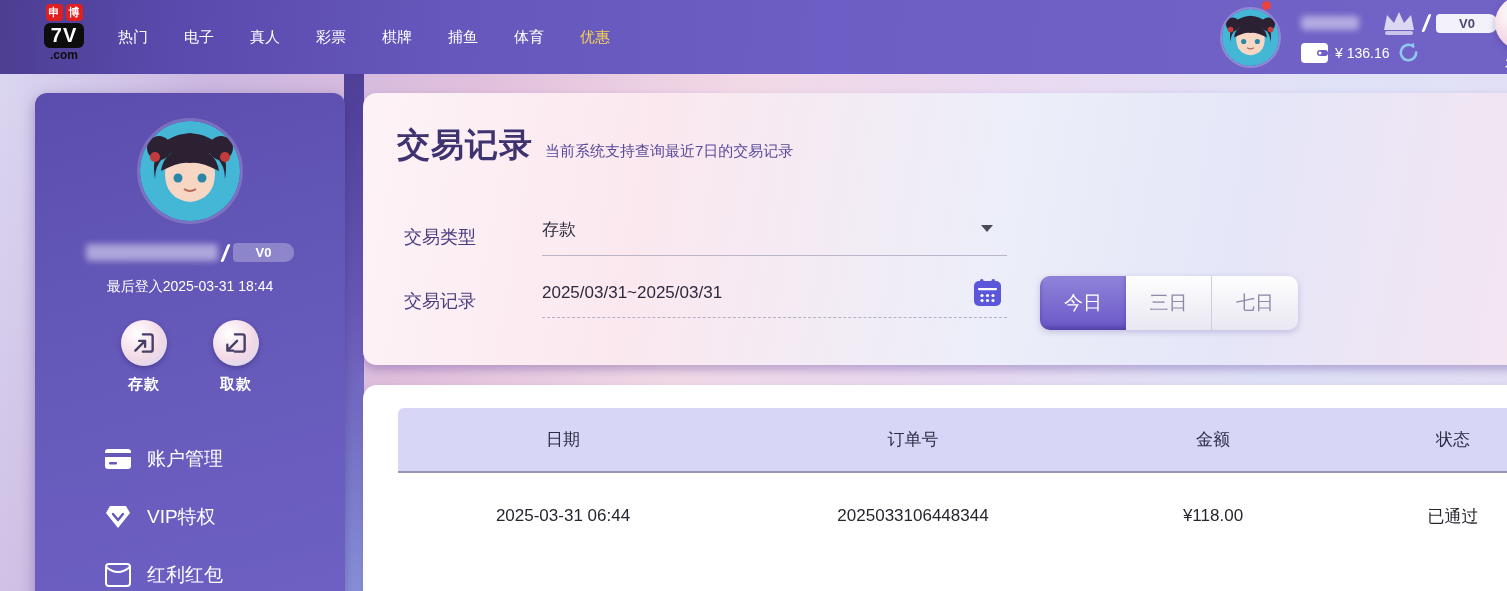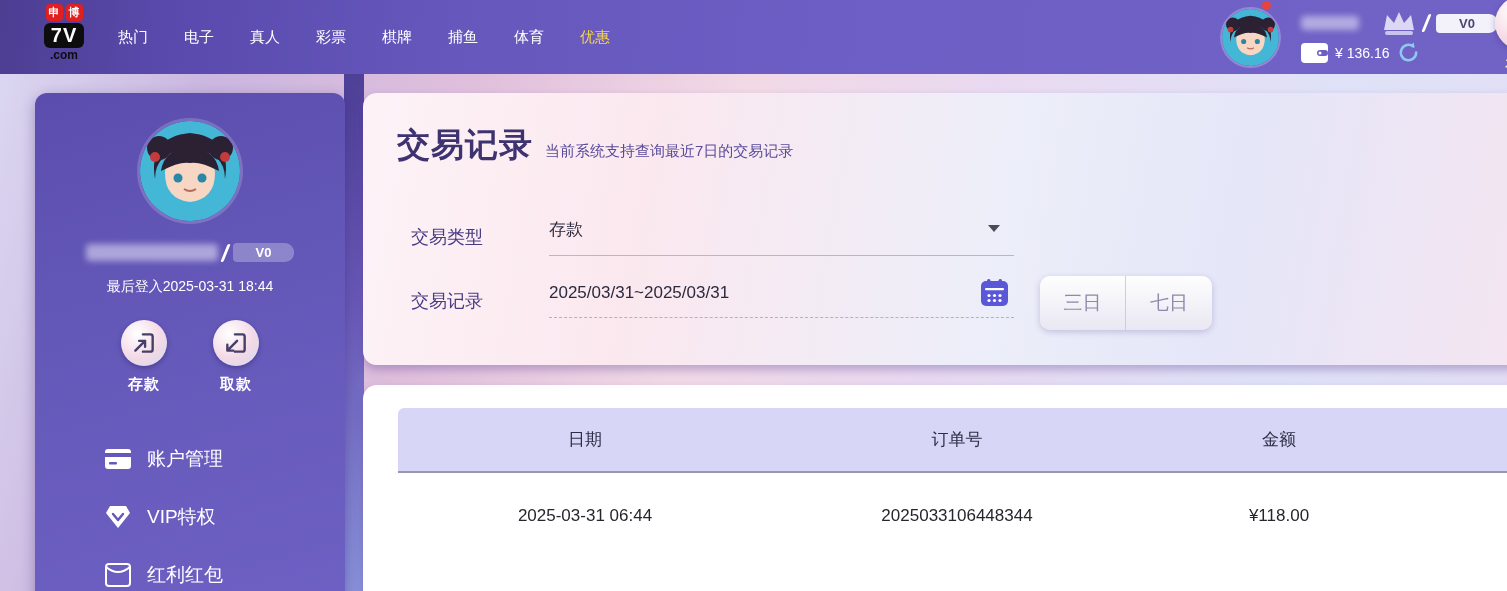--- a/index.html
+++ b/index.html
@@ -83,21 +83,21 @@
   
   .card-top{
     position:absolute; left:363px; top:93px; width:1160px; height:272px; z-index:5;
     border-radius:14px;
     background:linear-gradient(100deg,#fdf3f7 0%,#fbe8ef 25%,#eceef9 55%,#e5e6f8 75%,#f5e5f1 100%);
     box-shadow:0 5px 10px rgba(90,60,150,.35);
   }
   .title-row{ display:flex; align-items:baseline; padding:30px 0 0 34px; }
   .page-title{ font-size:33px; font-weight:bold; color:#3e3370; letter-spacing:1px;}
   .page-subtitle{ font-size:15px; color:#584a9b; margin-left:12px; }
-  .filter-row{ position:absolute; left:48px; display:flex; align-items:center; }
+  .filter-row{ position:absolute; left:41px; display:flex; align-items:center; }
   .filter-row.type{ top:125px; }
   .filter-row.date{ top:190px; }
   .filter-label{ width:138px; font-size:18px; color:#473c82; }
   .filter-field{ position:relative; width:465px; padding-bottom:14px; }
   .filter-field.solid{ border-bottom:1px solid #b9b6c9; }
   .filter-field.dashed{ border-bottom:1px dashed #b3b0c6; }
   .filter-value{ font-size:17px; color:#2c2a3e; }
   .caret{ position:absolute; right:14px; top:7px; width:0; height:0;
     border-left:6px solid transparent; border-right:6px solid transparent; border-top:7px solid #4b4b58; }
   .cal-icon{ position:absolute; right:6px; top:-4px; width:27px; height:27px; }
@@ -114,21 +114,21 @@
 
   
   .card-bottom{
     position:absolute; left:363px; top:385px; width:1160px; height:230px; z-index:5;
     border-radius:14px; background:#ffffff; box-shadow:0 4px 10px rgba(90,60,150,.25);
   }
   .table-wrap{ position:absolute; left:35px; top:23px; width:1180px; }
   .t-head{ display:flex; background:#d7d6f6; height:65px; align-items:center;
     border-radius:6px 6px 0 0; border-bottom:2px solid #9895b5; }
   .t-row{ display:flex; height:86px; align-items:center; background:#fff; }
-  .t-cell{ flex-shrink:0; text-align:center; font-size:17px;margin-left:22px; }
+  .t-cell{ flex-shrink:0; text-align:center; font-size:17px; }
   .c0{ width:330px; } .c1{ width:370px; } .c2{ width:230px; } .c3{ width:250px; }
   .t-head .t-cell{ color:#2d2d45; font-weight:500; }
   .t-row .t-cell{ color:#26262e; }
 </style>
 </head>
 <body>
 
 <div class="bg-band"></div>
 
 <div class="topbar">
@@ -303,20 +303,21 @@
           <circle cx="13.5" cy="16.5" r="1.6" fill="#ffffff"></circle>
           <circle cx="19" cy="16.5" r="1.6" fill="#ffffff"></circle>
         <circle cx="8" cy="21.5" r="1.6" fill="#ffffff"></circle>
           <circle cx="13.5" cy="21.5" r="1.6" fill="#ffffff"></circle>
           <circle cx="19" cy="21.5" r="1.6" fill="#ffffff"></circle>
       </svg>
     </div>
   </div>
 
   <div class="range-group">
+    <div class="range-btn active">今日</div>
     <div class="range-btn">三日</div>
     <div class="range-btn">七日</div>
   </div>
 </div>
 
 <div class="card-bottom">
   <div class="table-wrap">
     <div class="t-head">
       <div class="t-cell c0">日期</div>
       <div class="t-cell c1">订单号</div>

